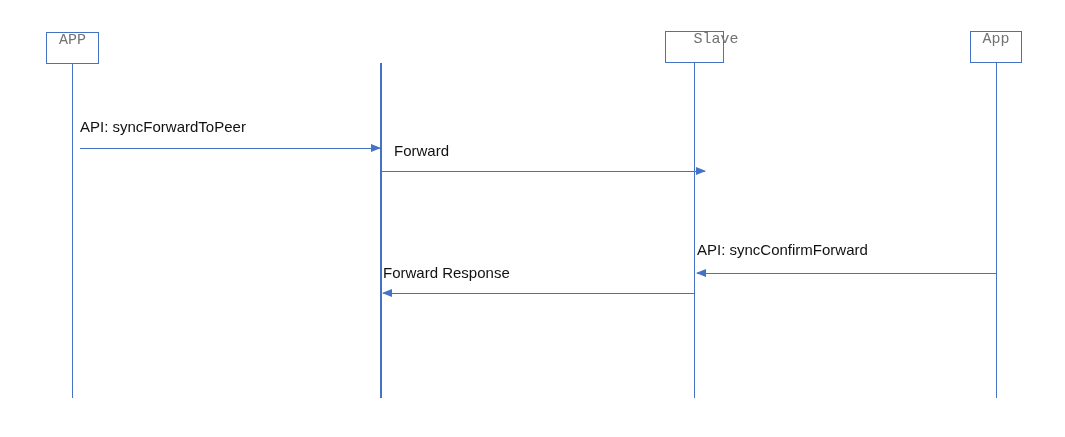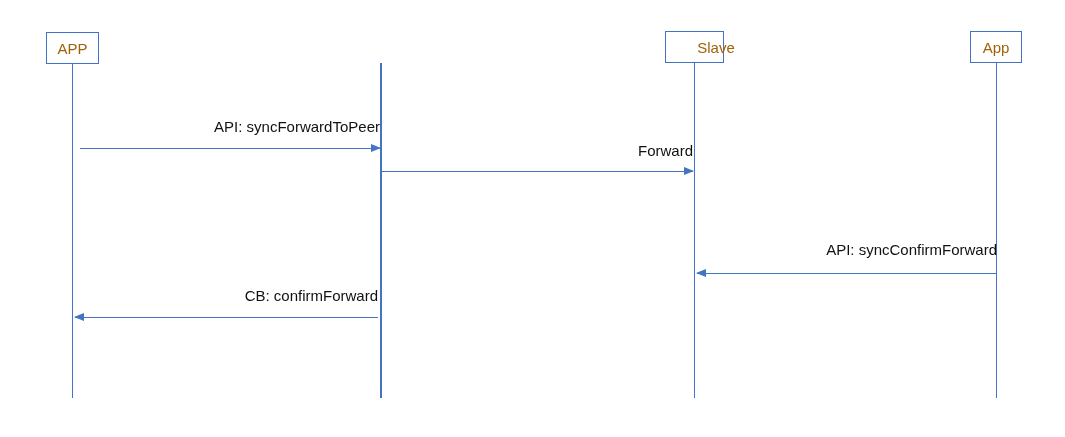--- a/index.html
+++ b/index.html
@@ -15,39 +15,39 @@
     overflow: hidden;
     font-family: "Liberation Sans", sans-serif;
     color: #000000;
   }
   .actor-box {
     position: absolute;
     box-sizing: border-box;
     border: 1.5px solid #4472C4;
     background: #ffffff;
     display: flex;
-    align-items: center;
     justify-content: center;
     font-size: 15px;
     line-height: 1;
-    color: #a16207;
+    color: #737373;
     z-index: 2;
+    font-family: Liberation Mono, monospace;
   }
   .lifeline {
     position: absolute;
     width: 1.5px;
     background: #4472C4;
     z-index: 1;
   }
   .msg {
     position: absolute;
     z-index: 3;
   }
   .msg-label {
-    text-align: right;
+    text-align: left;
     font-size: 15px;
     line-height: 19px;
     white-space: nowrap;
     color: #111111;
   }
   .msg-line {
     position: absolute;
     left: 0;
     right: 0;
     height: 1.4px;
@@ -92,36 +92,36 @@
   <div class="lifeline" style="left:693.5px; top:63px; height:335px;"></div>
   <div class="lifeline" style="left:995.5px; top:63px; height:335px;"></div>
 
   <div class="msg" style="left:80px; top:117px; width:300px;">
     <div class="msg-label">API: syncForwardToPeer</div>
     <div class="msg-line arrow-right" style="top:31px;">
       <span class="head"></span>
     </div>
   </div>
 
-  <div class="msg" style="left:382px; top:141px; width:311px;">
+  <div class="msg" style="left:382px; top:141px; width:311px;padding-left:12px;">
     <div class="msg-label">Forward</div>
     <div class="msg-line arrow-right" style="top:30px;">
       <span class="head"></span>
     </div>
   </div>
 
 
   <div class="msg" style="left:697px; top:240px; width:300px;">
     <div class="msg-label">API: syncConfirmForward</div>
     <div class="msg-line arrow-left" style="top:33px;">
       <span class="head"></span>
     </div>
   </div>
 
-
-  <div class="msg" style="left:75px; top:286px; width:303px;">
-    <div class="msg-label">CB: confirmForward</div>
-    <div class="msg-line arrow-left" style="top:31px;">
+  <div class="msg" style="left:383px; top:263px; width:311px;">
+    <div class="msg-label">Forward Response</div>
+    <div class="msg-line arrow-left" style="top:30px;">
       <span class="head"></span>
     </div>
   </div>
 
+
 </div>
 
 </body></html>

